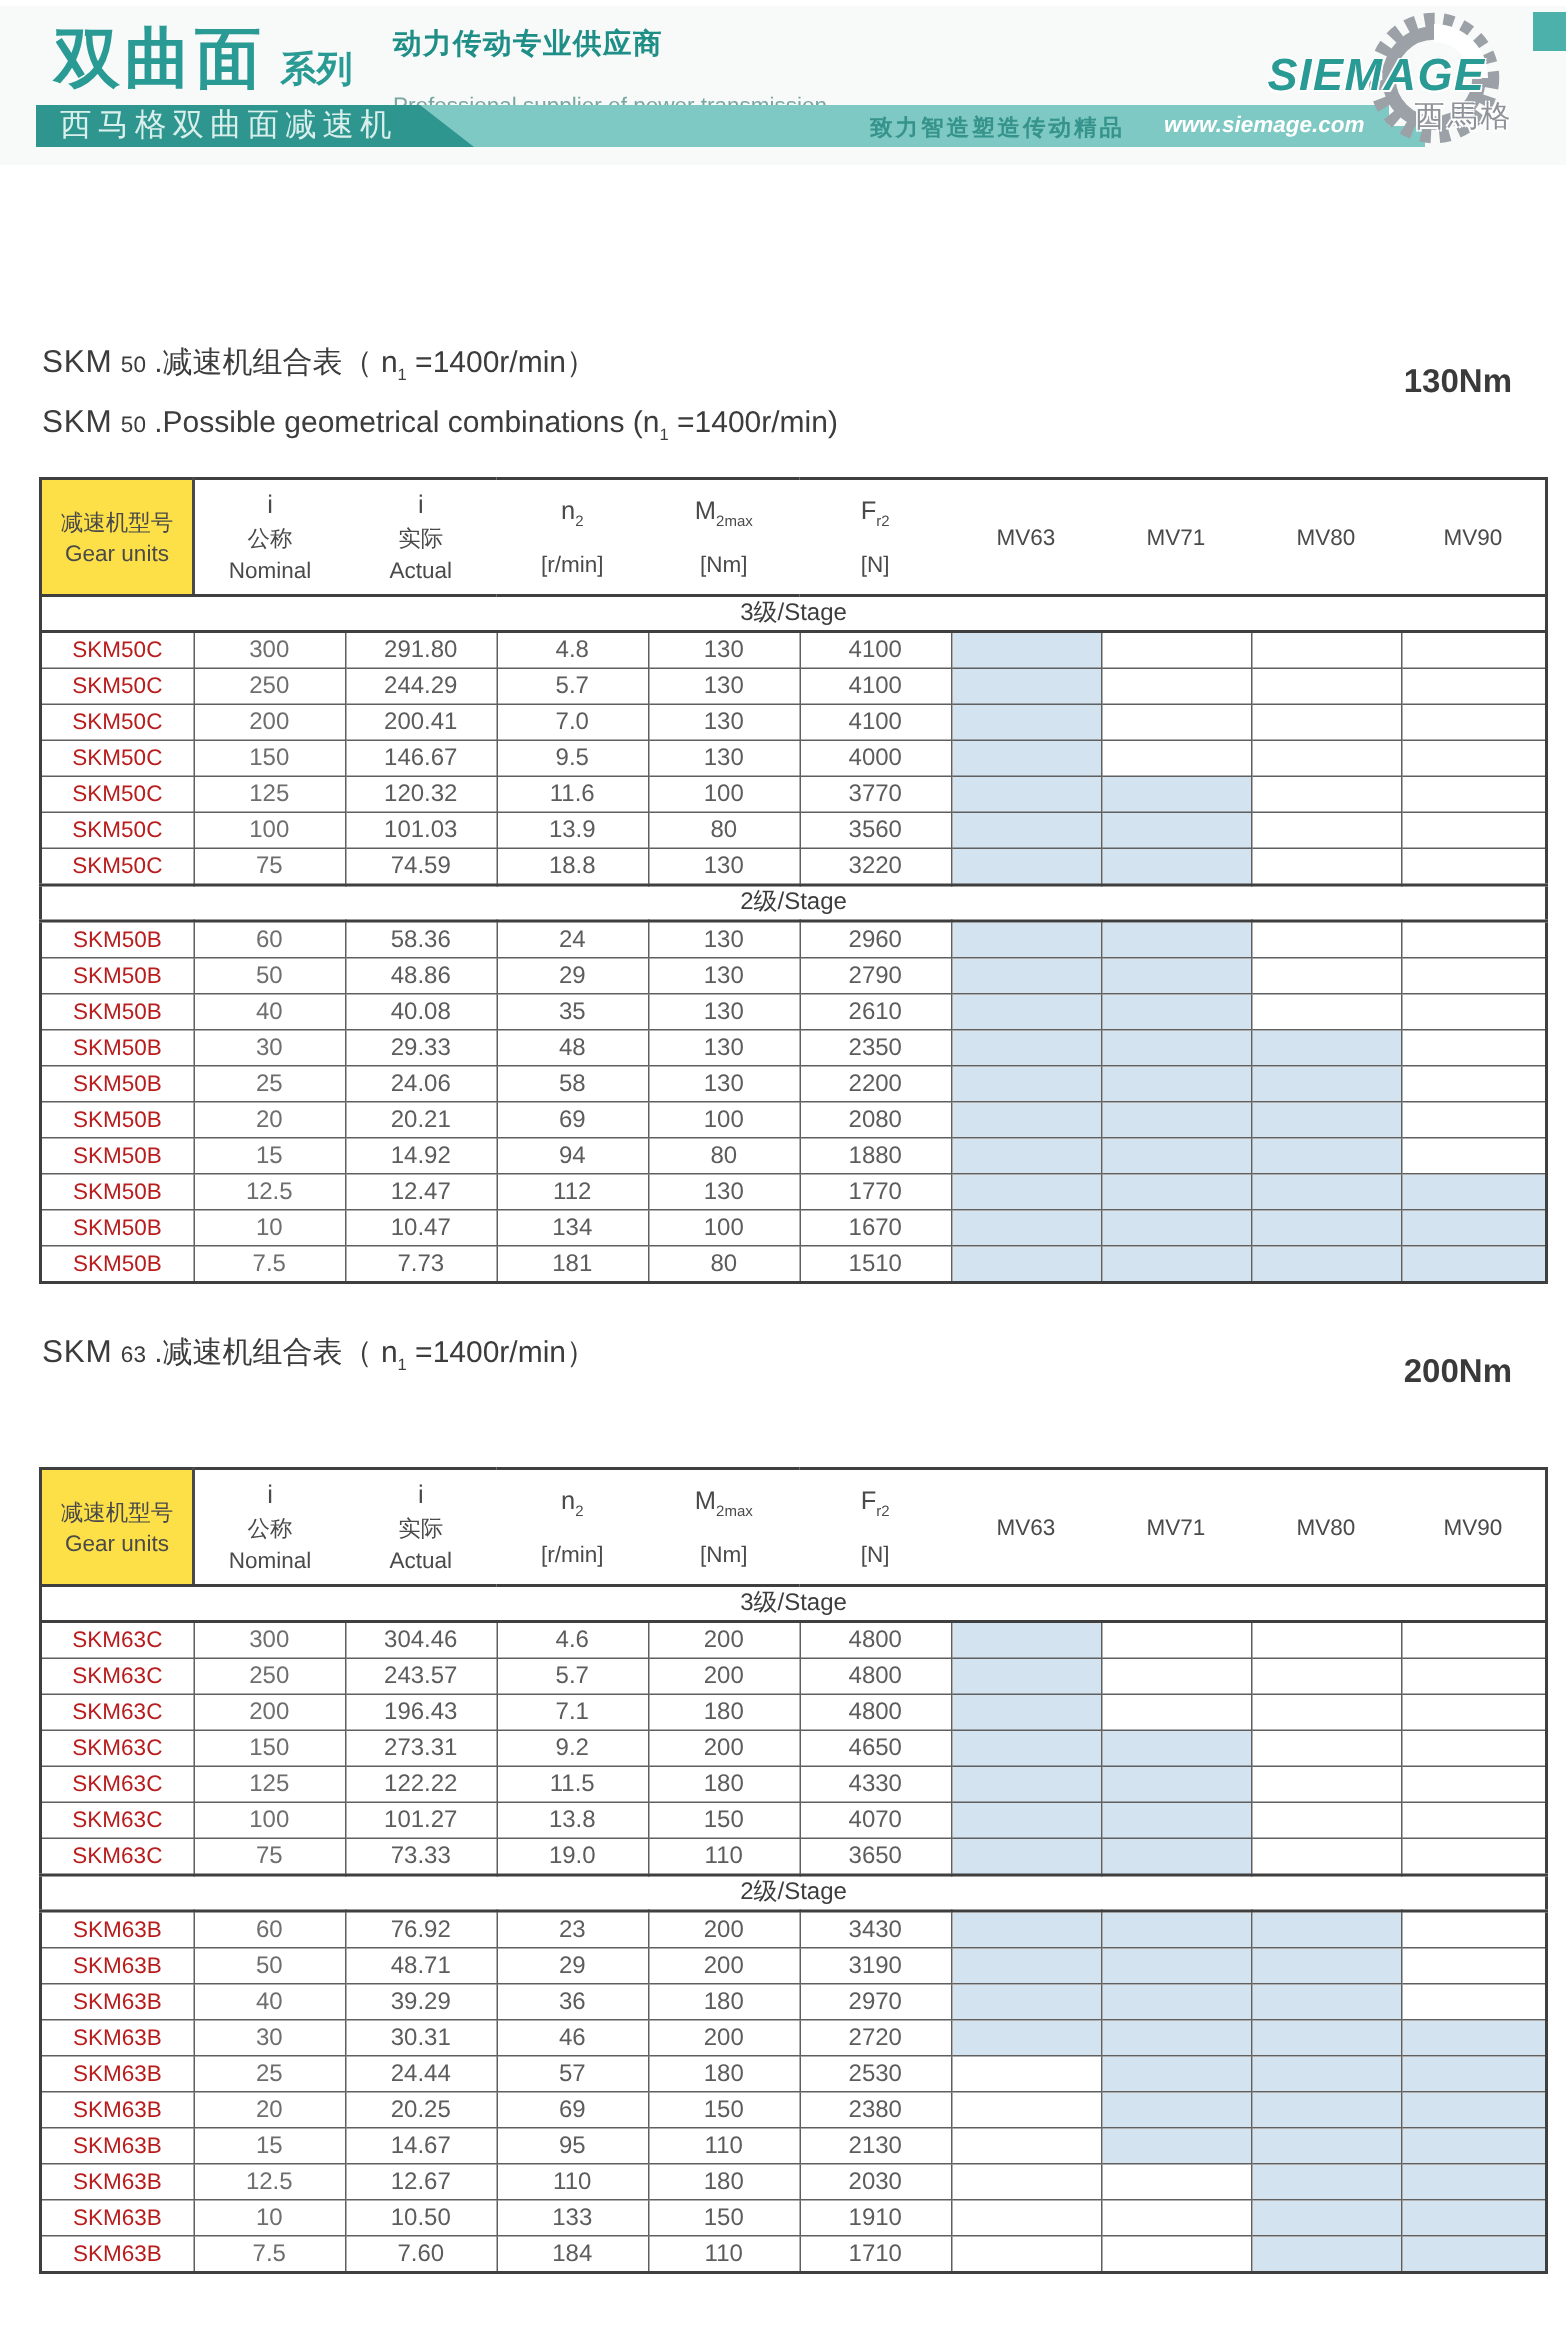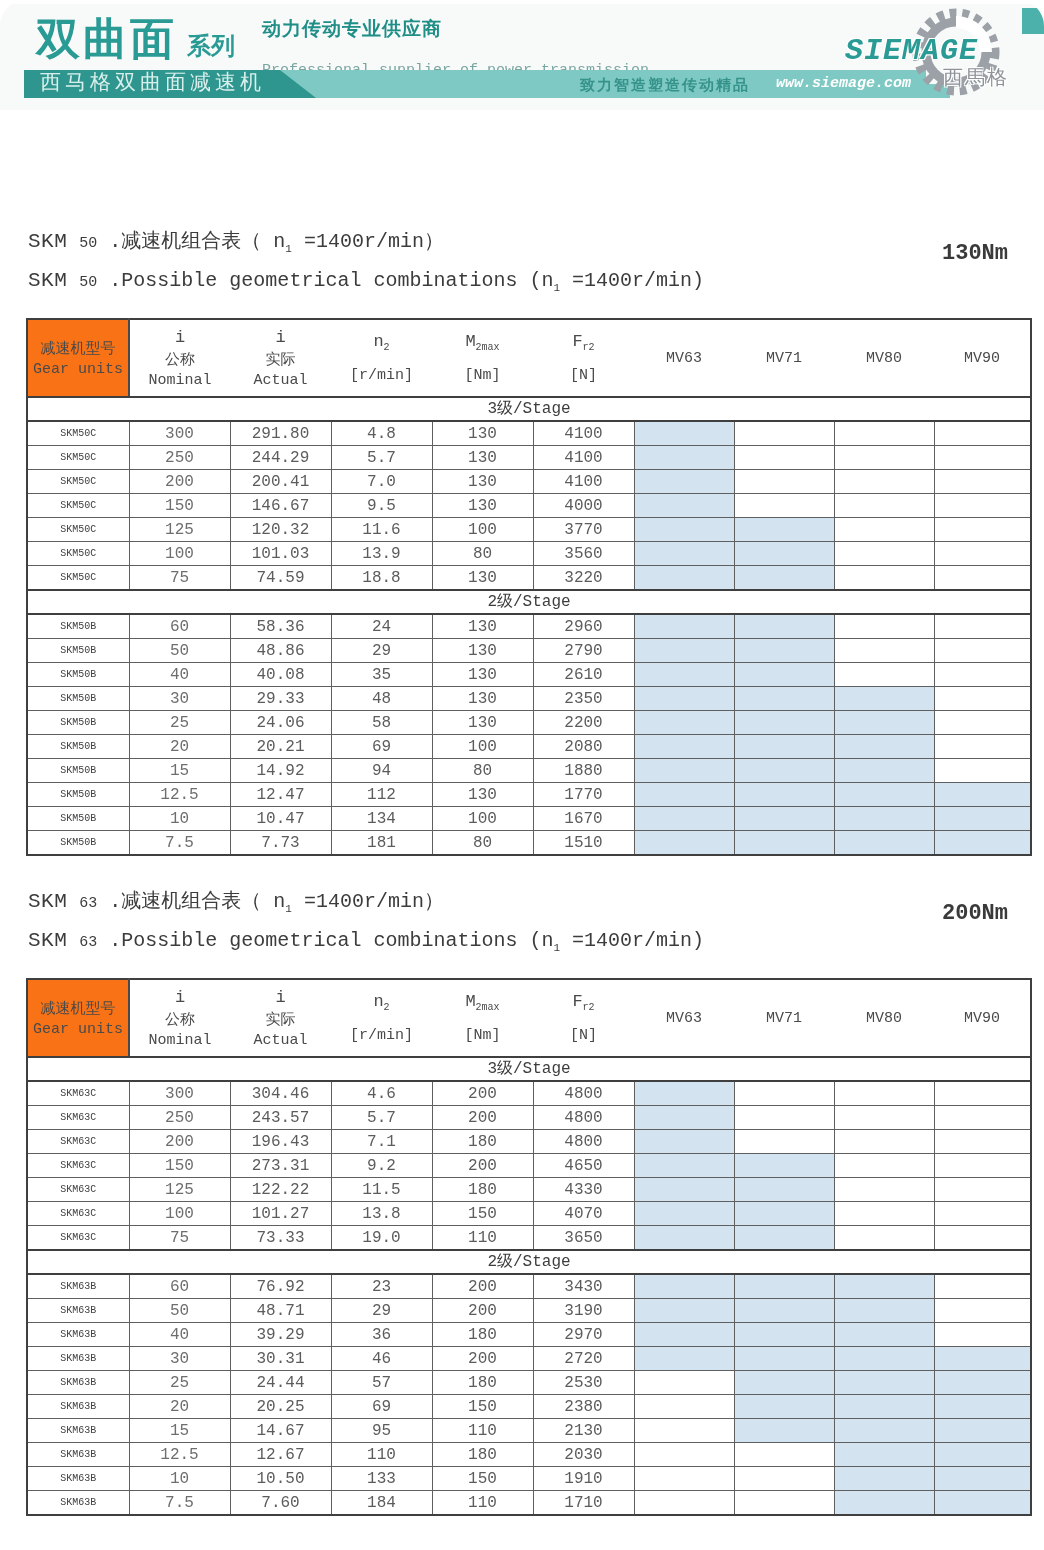--- a/index.html
+++ b/index.html
@@ -1,17 +1,17 @@
 <!DOCTYPE html>
 <html><head>
 <meta charset="utf-8">
 <style>
   html,body{margin:0;padding:0;background:#ffffff;}
   .page{position:relative;width:1044px;height:1550px;background:#ffffff;
-        font-family:Liberation Mono, monospace;overflow:hidden;border-radius:26px;}
+        font-family:Liberation Sans, sans-serif;overflow:hidden;}
 
   
   .header-tint{position:absolute;left:0;top:4px;width:1044px;height:106px;background:#f7faf9;}
   .brand-title{position:absolute;left:36px;top:10px;color:#2a9a94;white-space:nowrap;}
   .brand-main{font-size:44px;font-weight:bold;letter-spacing:3px;}
   .brand-suffix{font-size:24px;font-weight:bold;margin-left:10px;}
   .tagline-cn{position:absolute;left:262px;top:16px;font-size:19px;font-weight:bold;color:#1f8e87;letter-spacing:1px;}
   .tagline-en{position:absolute;left:262px;top:42px;font-size:15px;color:#7aa6a2;margin-top:20px;}
   .band{position:absolute;left:0;top:70px;width:1044px;height:40px;margin-left:24px;}
   .band-right{position:absolute;left:250px;top:0;width:652px;height:28px;background:#7ec9c3;}
@@ -38,31 +38,31 @@
   .h-line{font-size:20px;color:#3c3c3c;line-height:31px;white-space:nowrap;}
   .model-prefix{font-size:21px;letter-spacing:0.5px;}
   .model-num{font-size:15px;}
   .h-line sub{font-size:11px;}
   .torque{position:absolute;right:12px;top:15px;font-size:22px;font-weight:bold;color:#3a3a3a;}
 
   
   table.sel-table{position:absolute;left:26px;width:1004px;border-collapse:collapse;
                   table-layout:fixed;border:2px solid #3f3f3f;background:#ffffff;}
   table.sel-table td{padding:0;text-align:center;vertical-align:middle;overflow:hidden;}
-  td.gear-hdr{background:#f97316;border-right:2px solid #4a4a4a;border-bottom:2px solid #3f3f3f;
+  td.gear-hdr{background:#fde047;border-right:2px solid #4a4a4a;border-bottom:2px solid #3f3f3f;
               font-size:15px;color:#4a4a4a;}
   td.hdr{border-bottom:2px solid #3f3f3f;font-size:15px;color:#4a4a4a;}
   .hdr-inner{height:76px;display:flex;flex-direction:column;align-items:center;justify-content:center;gap:3px;}
   .hdr-unit-inner{height:76px;display:flex;flex-direction:column;align-items:center;justify-content:center;gap:14px;}
   .hdr .sym{font-size:17px;color:#4a4a4a;}
   .hdr sub{font-size:10px;}
   td.stage-cell{border-top:2px solid #3f3f3f;border-bottom:2px solid #3f3f3f;
                 height:22px;font-size:16px;color:#3d3d3d;line-height:22px;}
   td.data-cell{border:1px solid #5f5f5f;height:23px;font-size:16px;}
-  td.model-cell{font-size:10px;color:#404040;}
+  td.model-cell{font-size:15px;color:#b91c1c;}
   td.val{color:#5c5c5c;}
   td.val.nominal{color:#6e6e6e;}
   td.mv-cell.shaded{background:#d3e3f0;}
 </style>
 </head>
 <body>
 
 <div class="page">
 
   <div class="header-tint"></div>
@@ -377,24 +377,20 @@
           <td class="data-cell mv-cell shaded"></td>
         </tr>
       </tbody>
     </table>
 
   <div class="tbl-heading" style="top:886px;">
     <div class="h-line">
       <span class="model-prefix">SKM</span>
       <span class="model-num">63</span><span> .减速机组合表（ n</span><sub>1</sub><span> =1400r/min）</span>
     </div>
-    <div class="h-line">
-      <span class="model-prefix">SKM</span>
-      <span class="model-num">63</span><span> .Possible geometrical combinations (n</span><sub>1</sub><span> =1400r/min)</span>
-    </div>
     <div class="torque">200Nm</div>
   </div>
 
   <table class="sel-table" id="table-skm63" style="top:978px;">
       <colgroup>
         <col style="width: 102px;">
         <col style="width: 101px;">
         <col style="width: 101px;">
         <col style="width: 101px;">
         <col style="width: 101px;">

